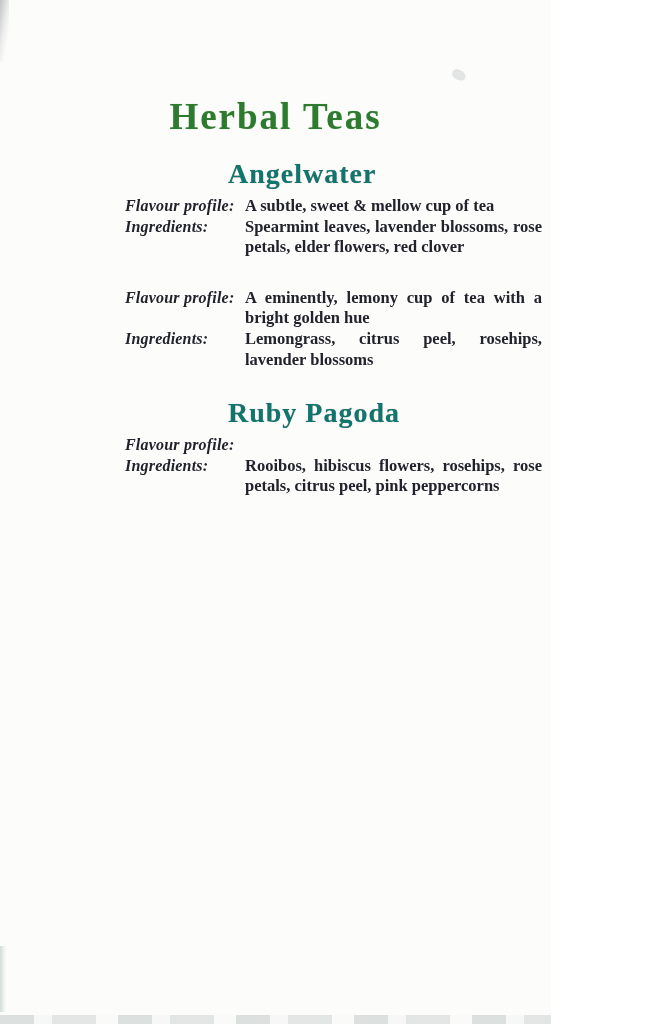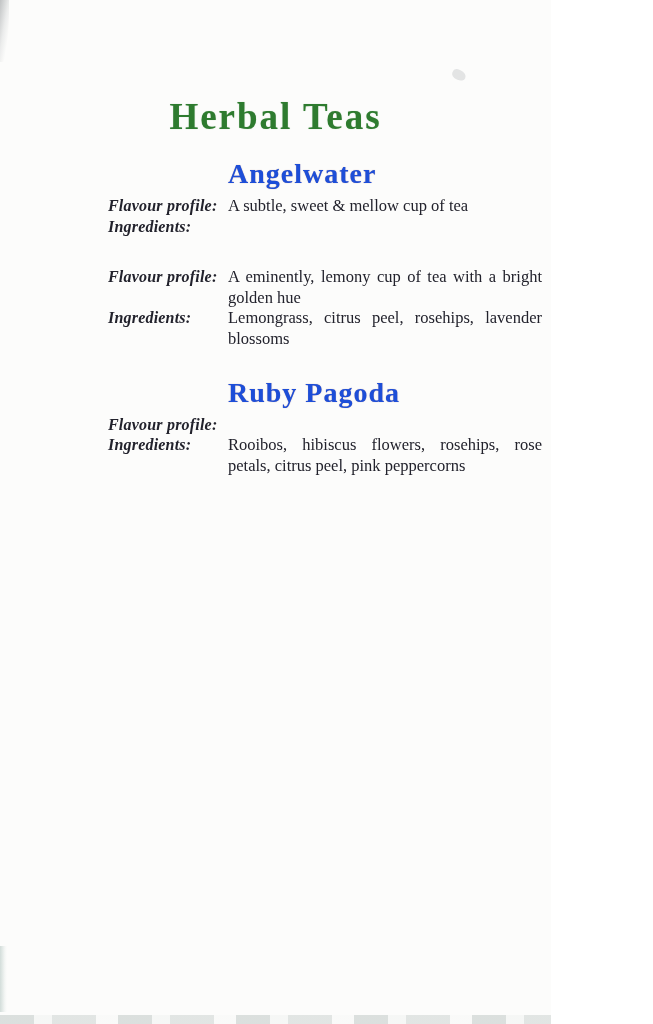--- a/index.html
+++ b/index.html
@@ -62,36 +62,36 @@
   }
   .tea--s0 { margin-top: 19px; }
   .tea--s1 { margin-top: 30px; }
   .tea--s2 { margin-top: 26px; }
   .tea-name {
     margin: 0 0 6px 120px;
     font-size: 28px;
     line-height: 33px;
     font-weight: 700;
     letter-spacing: 1px;
-    color: #1d4ed8;
+    color: #0f766e;
     text-shadow: 0 0 1px rgba(119,33,29,0.4);
   }
-  .row { display: flex; }
+  .row { display: flex; margin-left: 17px; }
   .field-label {
     flex: 0 0 120px;
     width: 120px;
     font-style: italic;
     font-weight: 700;
     font-size: 16px;
     line-height: 20.6px;
     letter-spacing: 0.2px;
   }
   .field-value {
     width: 314px;
-    font-weight: 400;
+    font-weight: 700;
     font-size: 16.5px;
     line-height: 20.6px;
     text-align: justify;
   }
   .note {
     margin: 11px 0 0 120px;
     width: 314px;
     font-style: italic;
     font-weight: 500;
     font-size: 16.5px;
@@ -110,20 +110,21 @@
   <h1 class="title">Herbal Teas</h1>
 
   <section class="tea tea--s0">
     <h2 class="tea-name">Angelwater</h2>
     <div class="row">
       <div class="field-label">Flavour profile:</div>
       <div class="field-value">A subtle, sweet &amp; mellow cup of tea</div>
     </div>
     <div class="row">
       <div class="field-label">Ingredients:</div>
+      <div class="field-value">Spearmint leaves, lavender blossoms, rose petals, elder flowers, red clover</div>
     </div>
   </section>
 
   <section class="tea tea--s1">
     <div class="row">
       <div class="field-label">Flavour profile:</div>
       <div class="field-value">A eminently, lemony cup of tea with a bright golden hue</div>
     </div>
     <div class="row">
       <div class="field-label">Ingredients:</div>

